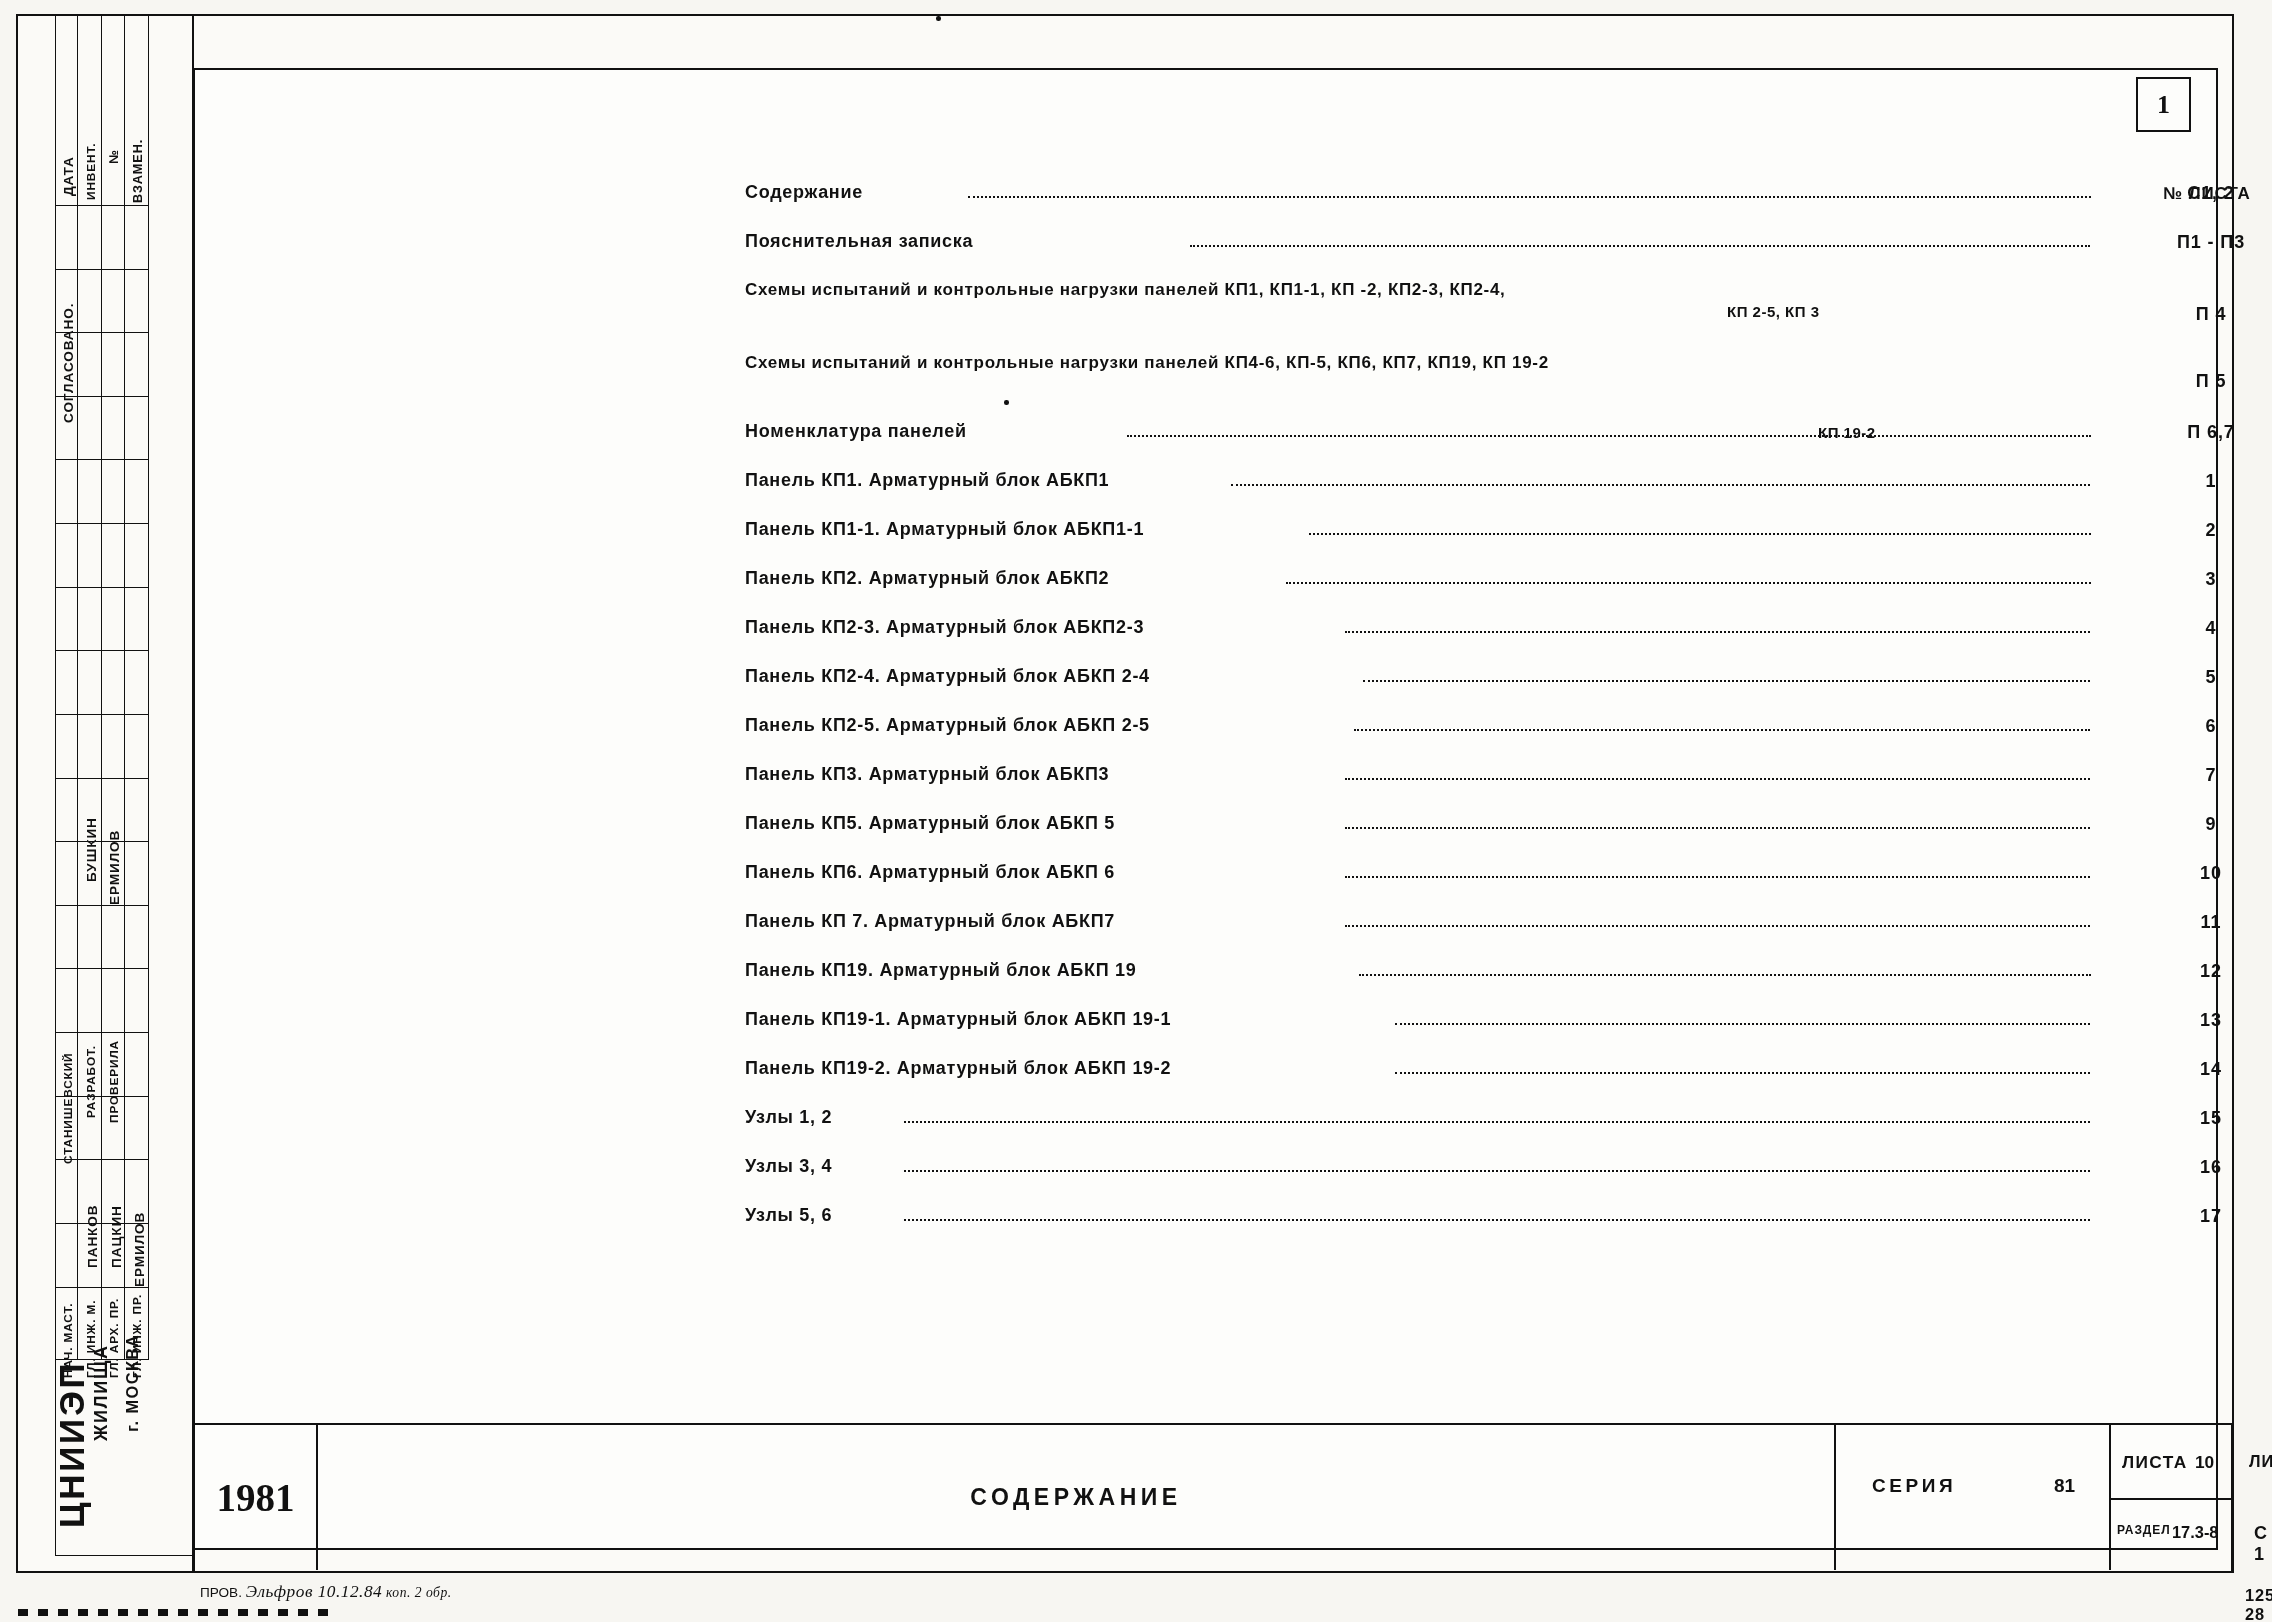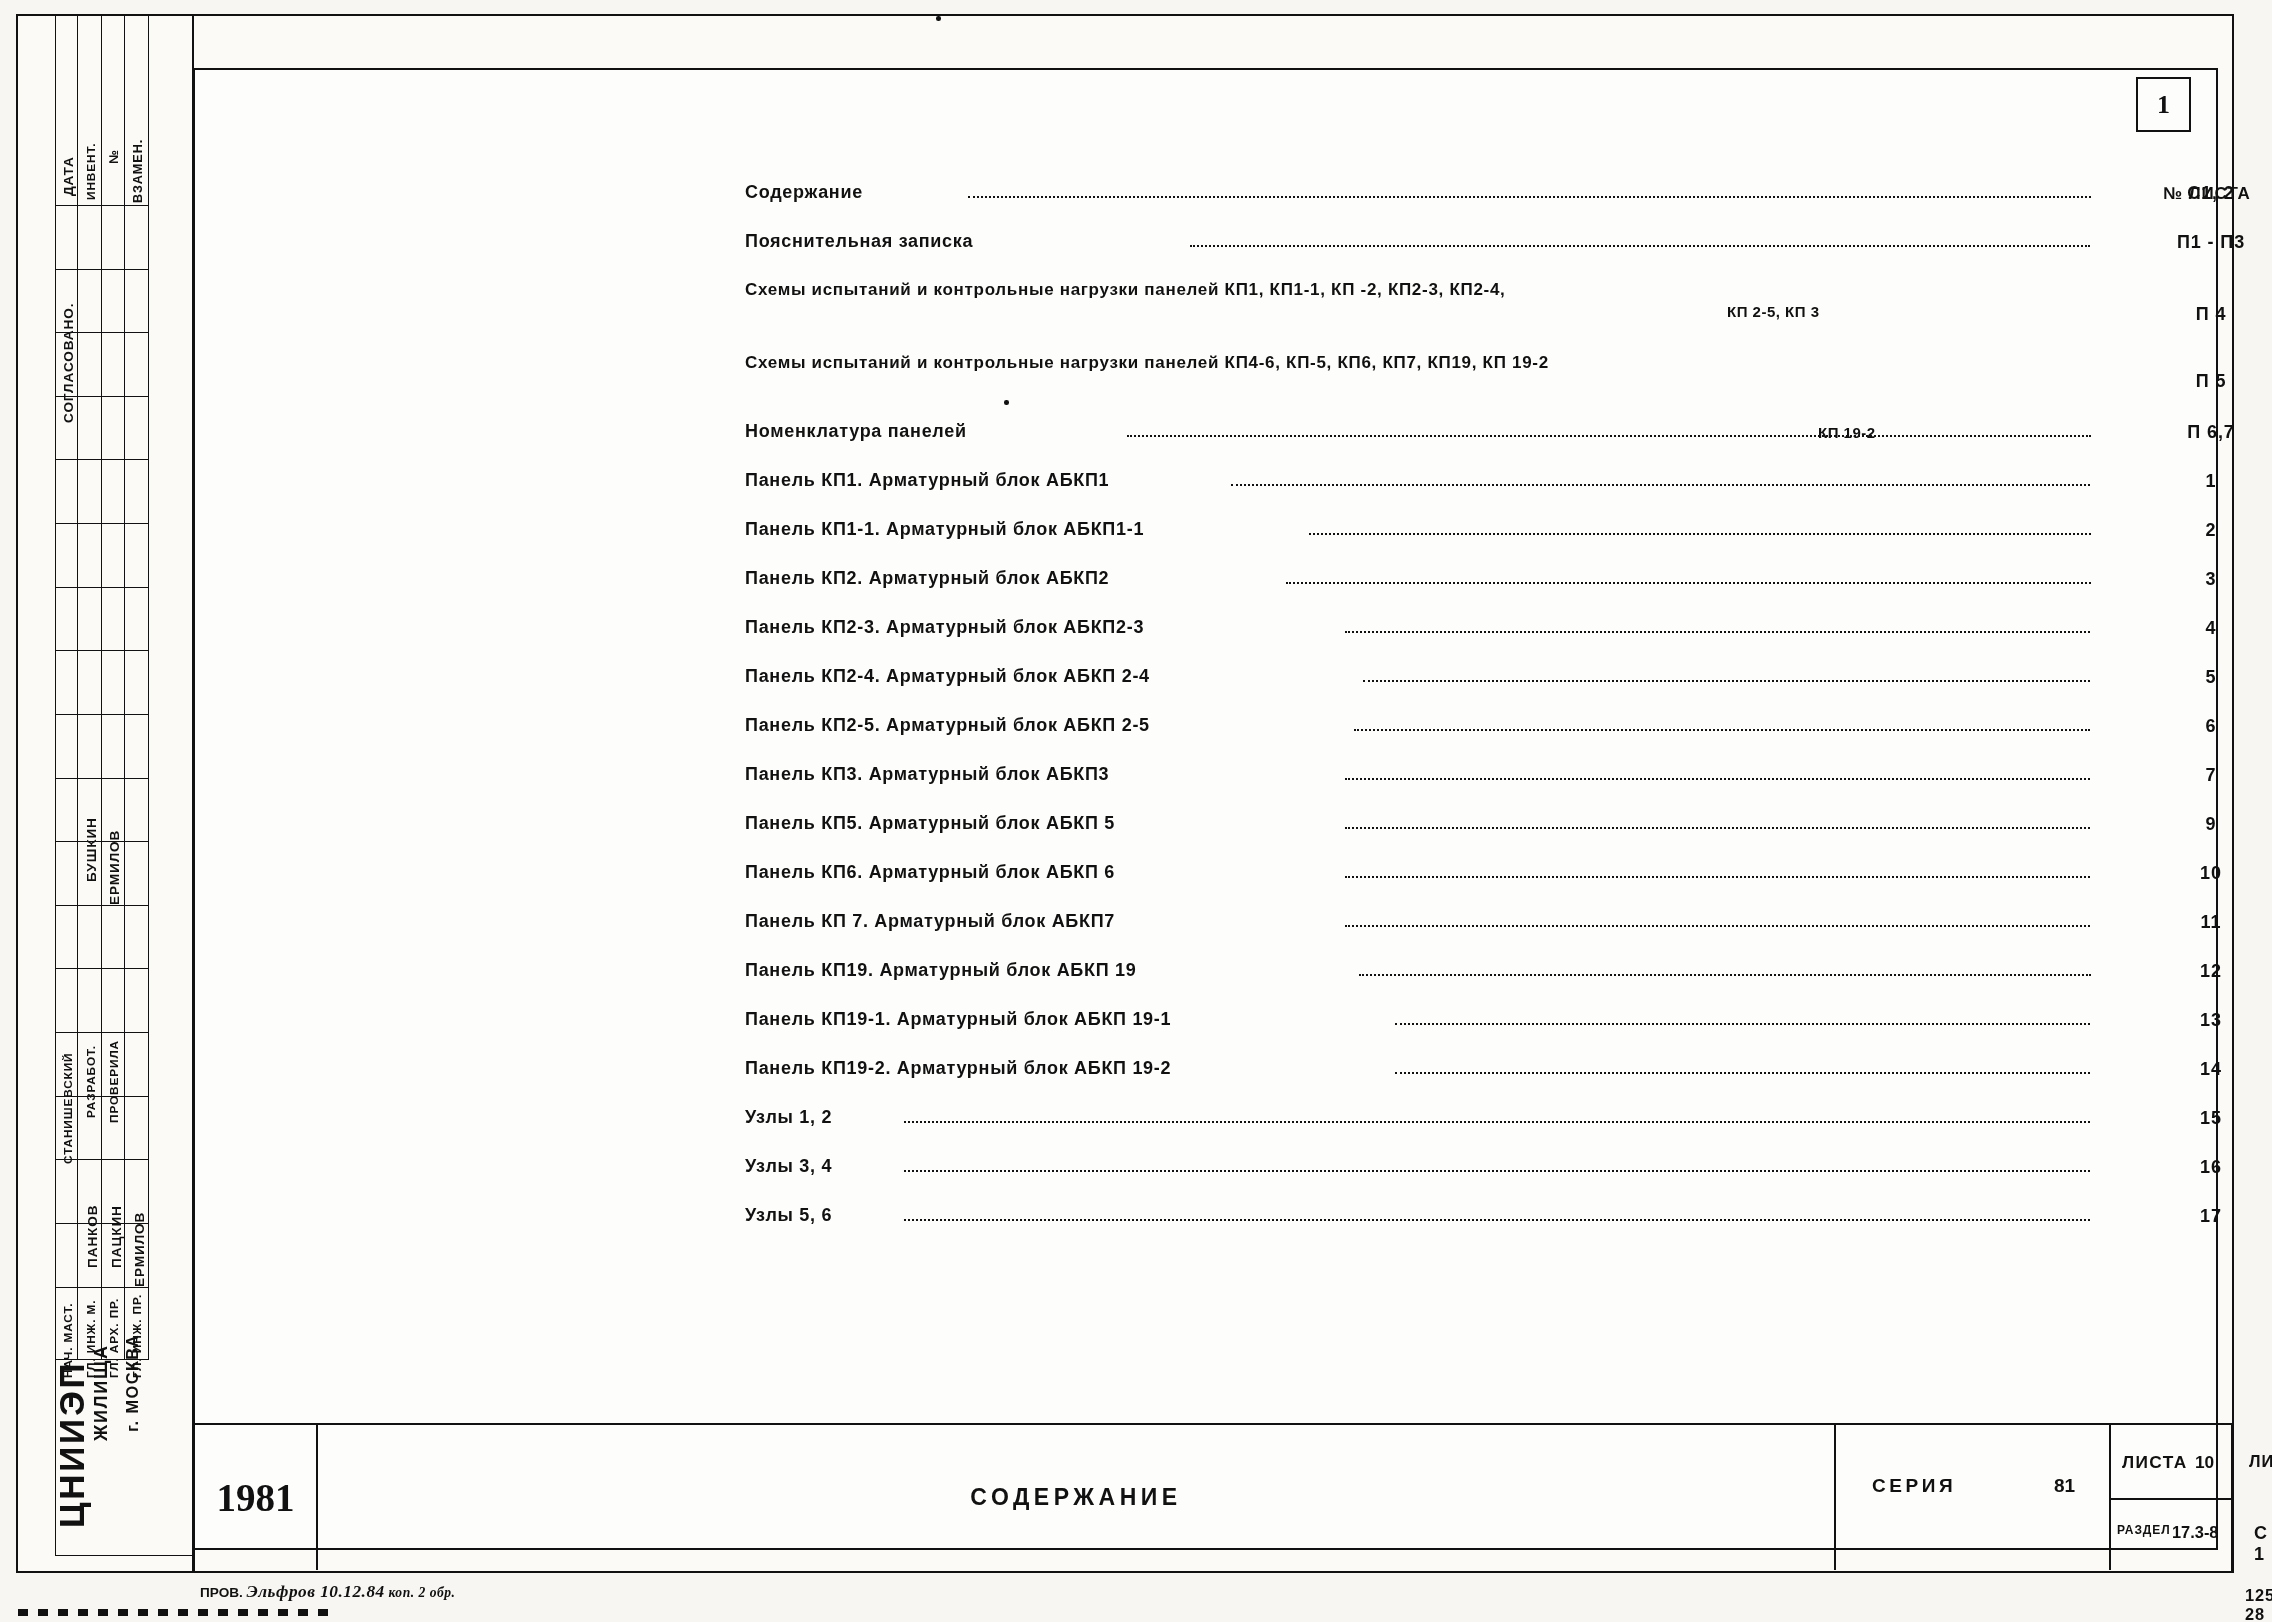--- a/index.html
+++ b/index.html
@@ -231,21 +231,21 @@
     font-weight: bold;
     display: flex;
     align-items: center;
   }
 
   .prov-line {
     position: absolute;
     left: 200px;
     top: 1582px;
     font-size: 13.6px;
-    font-weight: bold;
+    font-weight: normal;
     color: #111;
     white-space: nowrap;
   }
   .prov-hand {
     font-family: "Liberation Serif", serif;
     font-style: italic;
     font-size: 17.3px;
     letter-spacing: 0.5px;
   }
   .code-line {

